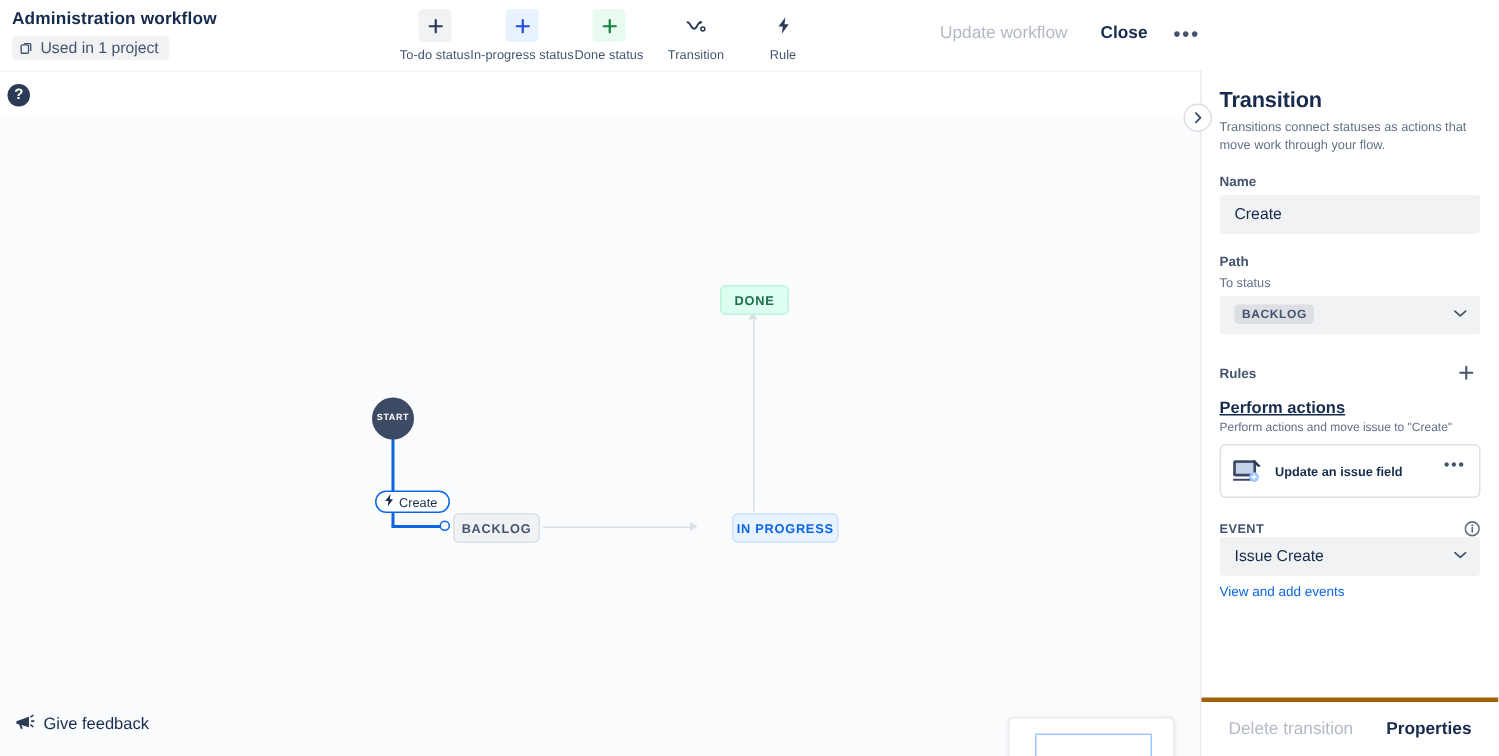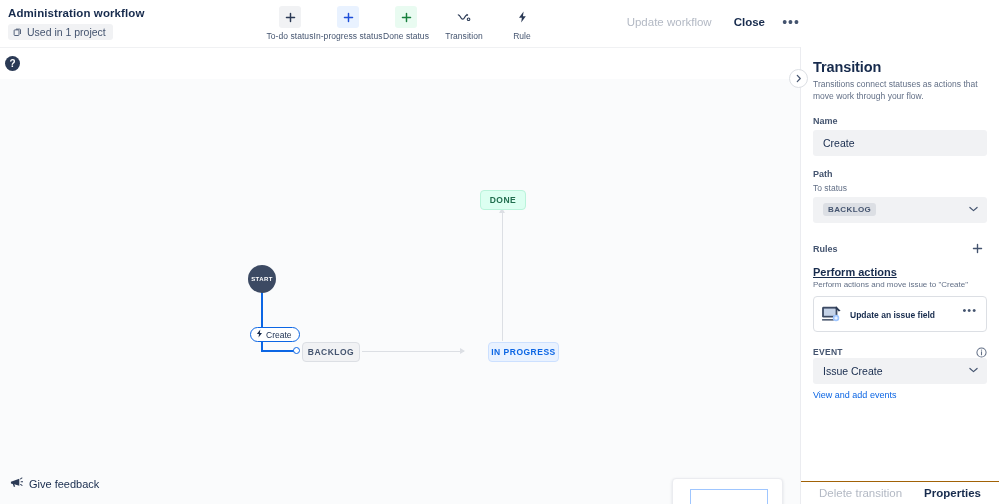--- a/index.html
+++ b/index.html
@@ -192,22 +192,22 @@
   }
   .rule-txt { flex: 1; min-width: 0; }
   .rule-name { font-size: 8.5px; font-weight: bold; color: #172b4d; }
   .rule-desc { font-size: 8px; color: #44546f; line-height: 1.4; margin-top: 2px; }
   .rule-more { color: #44546f; font-size: 11px; letter-spacing: 1px; cursor: pointer; line-height: 1; padding: 1px 2px; }
   .event-head { margin-top: 15px; display: flex; align-items: center; justify-content: space-between; }
   .event-lbl { font-size: 8.5px; font-weight: bold; color: #44546f; letter-spacing: .3px; }
   .info-ico { color: #626f86; cursor: pointer; display: flex; }
   .link { font-size: 9px; color: #0c66e4; margin-top: 5px; cursor: pointer; display: inline-block; }
   .panel-footer {
-    height: 23px; display: flex; align-items: center; justify-content: center;
-    gap: 4px; padding: 0 9px; border-top: 1px solid #a16207; background: #fff;
+    height: 39px; display: flex; align-items: center; justify-content: center;
+    gap: 4px; padding: 0 9px; border-top: 3px solid #a16207; background: #fff;
   }
 </style>
 </head>
 <body>
 
 <div class="topbar">
   <div class="topbar-left">
     <div class="wf-title">Administration workflow</div>
     <div class="wf-badge">
       <span>

